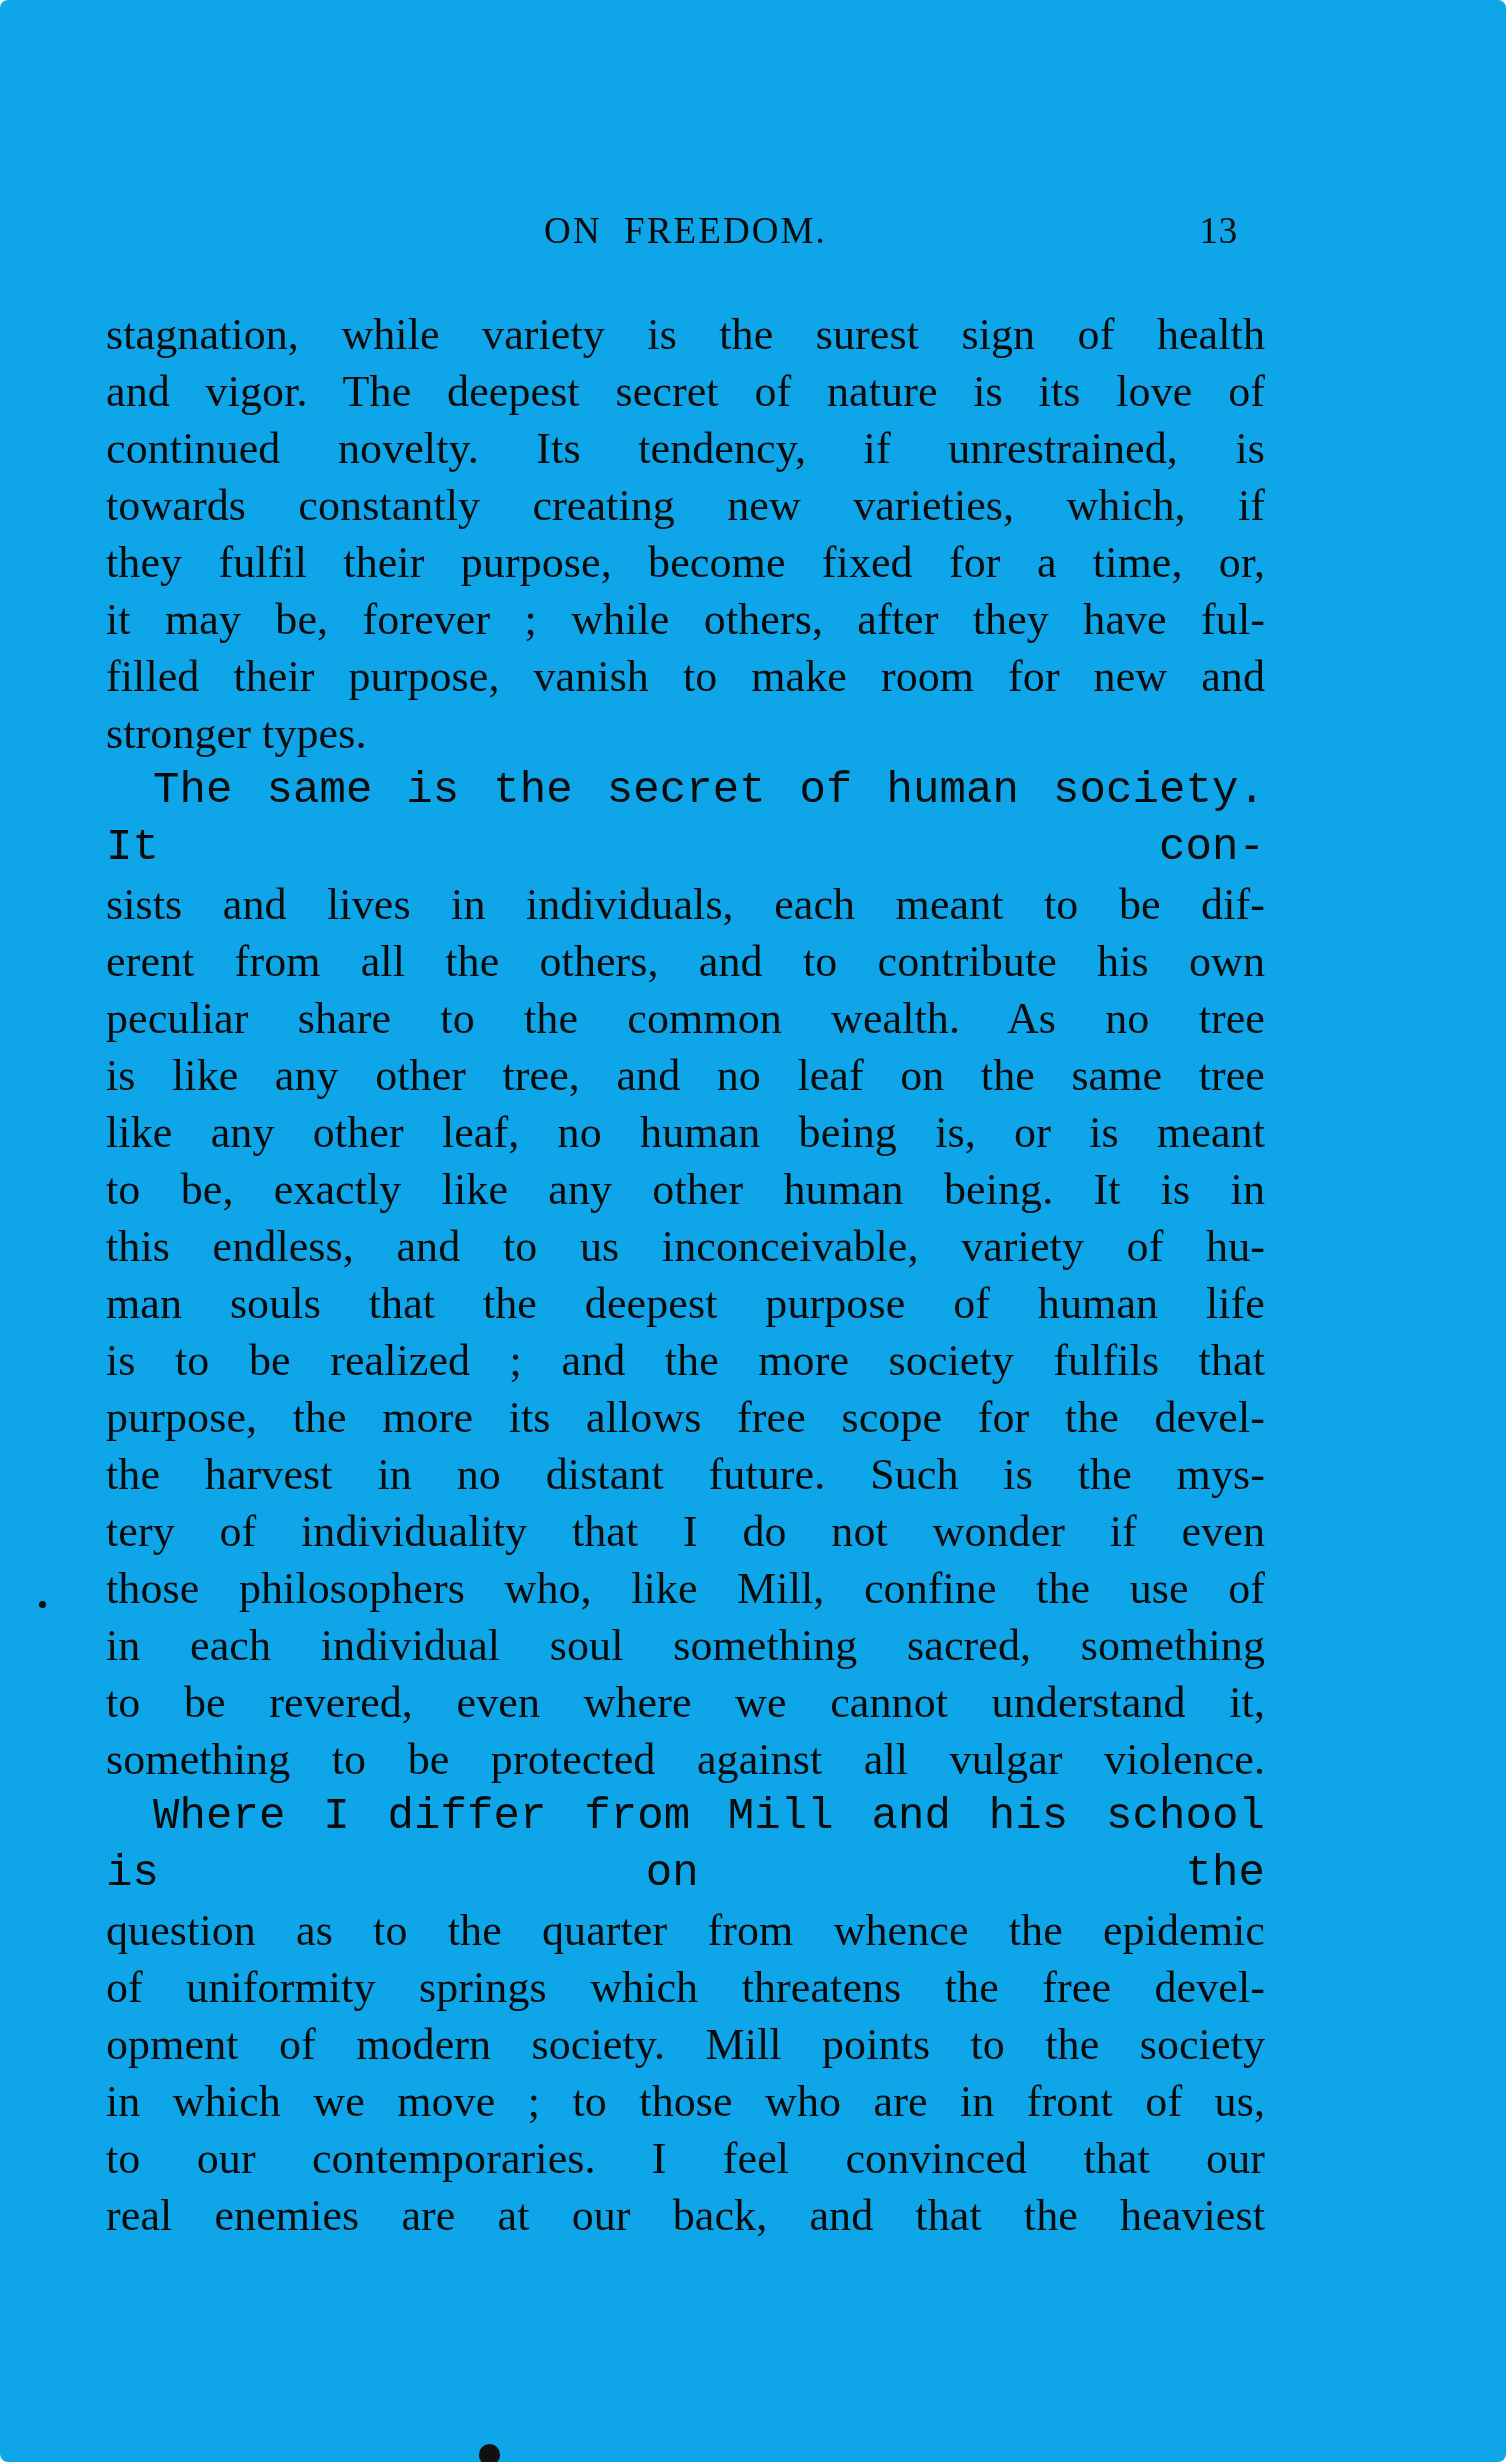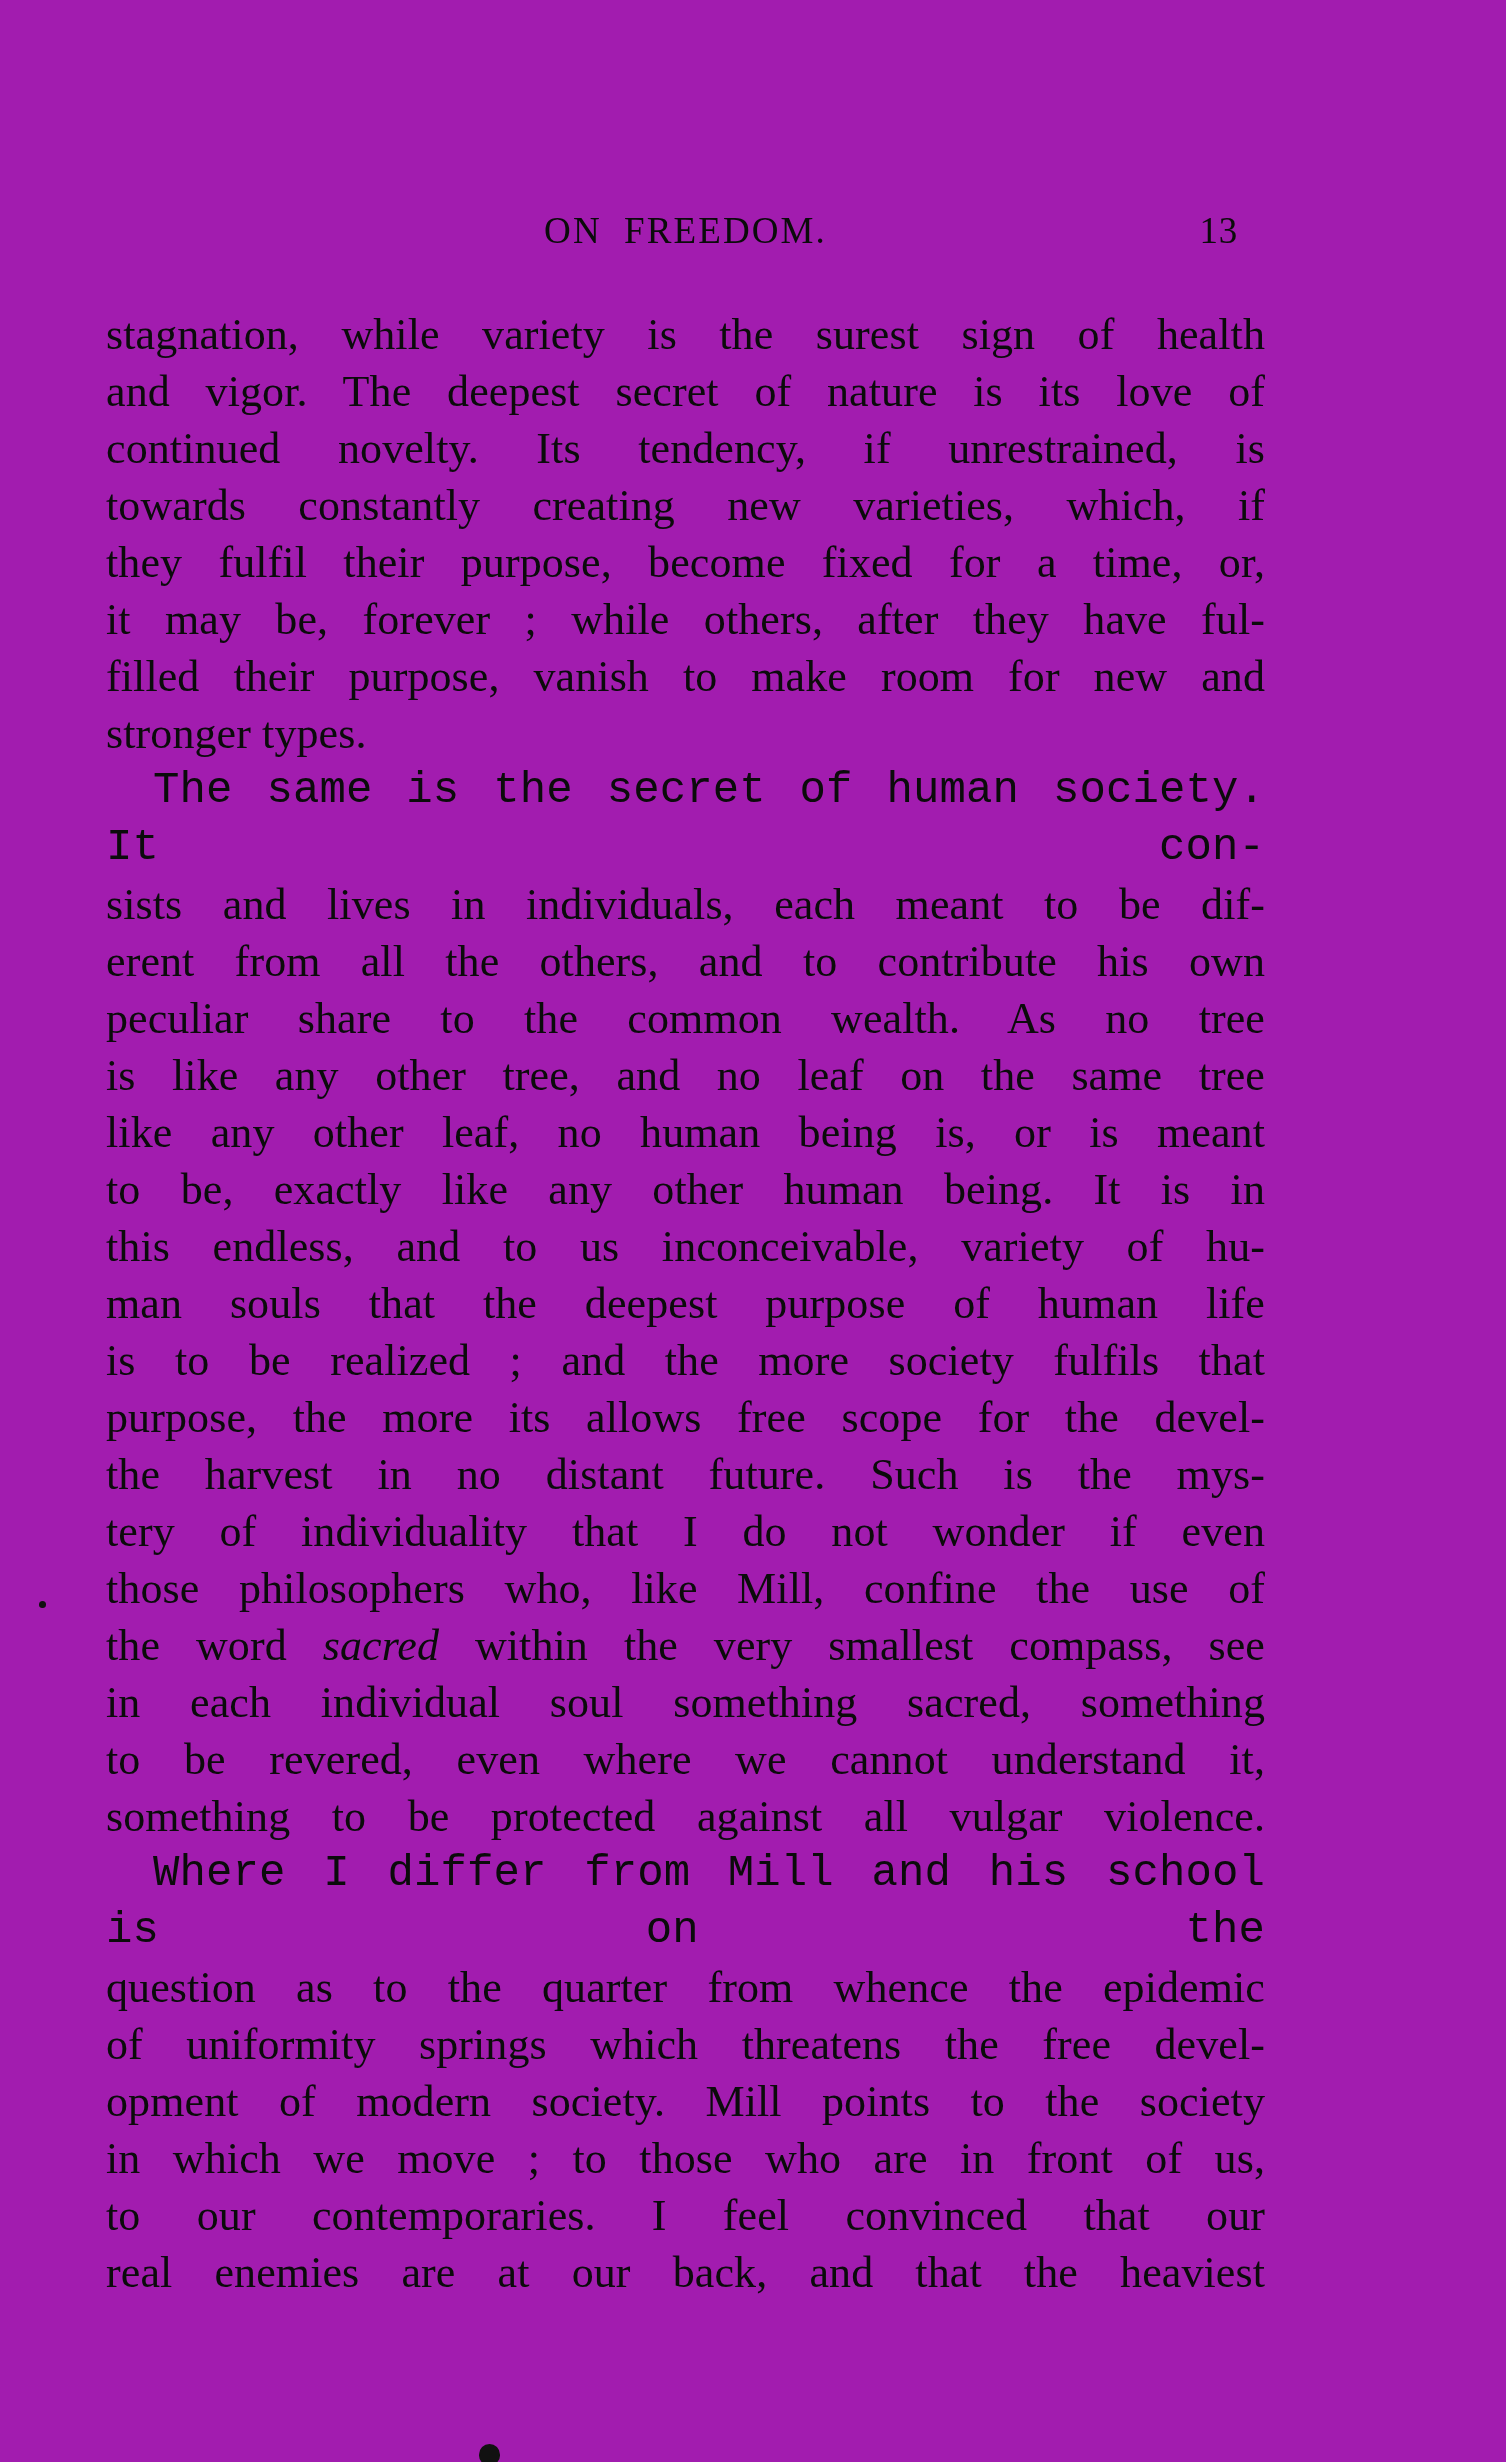--- a/index.html
+++ b/index.html
@@ -4,21 +4,21 @@
 <style>
   html, body { margin: 0; padding: 0; }
   body {
     width: 1506px; height: 2462px;
     background: #ffffff;
     position: relative;
     overflow: hidden;
     font-family: "Liberation Serif", "DejaVu Serif", serif;
     color: #0b0b0b;
   }
-  .scan-page { position: absolute; inset: 0; background: #a21caf; }
+  .scan-page { position: absolute; inset: 0; background: #0ea5e9; border-radius: 8px; }
 
   .running-header {
     position: absolute;
     left: 106px; top: 209px; width: 1159px;
     text-align: center;
     font-size: 37px;
     line-height: 43px;
     letter-spacing: 2.1px;
     word-spacing: 11px;
     white-space: nowrap;
@@ -85,21 +85,20 @@
         <div class="line">is like any other tree, and no leaf on the same tree</div>
         <div class="line">like any other leaf, no human being is, or is meant</div>
         <div class="line">to be, exactly like any other human being. It is in</div>
         <div class="line">this endless, and to us inconceivable, variety of hu-</div>
         <div class="line">man souls that the deepest purpose of human life</div>
         <div class="line">is to be realized ; and the more society fulfils that</div>
         <div class="line">purpose, the more its allows free scope for the devel-</div>
         <div class="line">the harvest in no distant future. Such is the mys-</div>
         <div class="line">tery of individuality that I do not wonder if even</div>
         <div class="line">those philosophers who, like Mill, confine the use of</div>
-        <div class="line"><span>the word </span><em>sacred</em><span> within the very smallest compass, see</span></div>
         <div class="line">in each individual soul something sacred, something</div>
         <div class="line">to be revered, even where we cannot understand it,</div>
         <div class="line force-justify">something to be protected against all vulgar violence.</div>
       </div>
       <div class="para indent continues">
         <div class="line">Where I differ from Mill and his school is on the</div>
         <div class="line">question as to the quarter from whence the epidemic</div>
         <div class="line">of uniformity springs which threatens the free devel-</div>
         <div class="line">opment of modern society. Mill points to the society</div>
         <div class="line">in which we move ; to those who are in front of us,</div>

